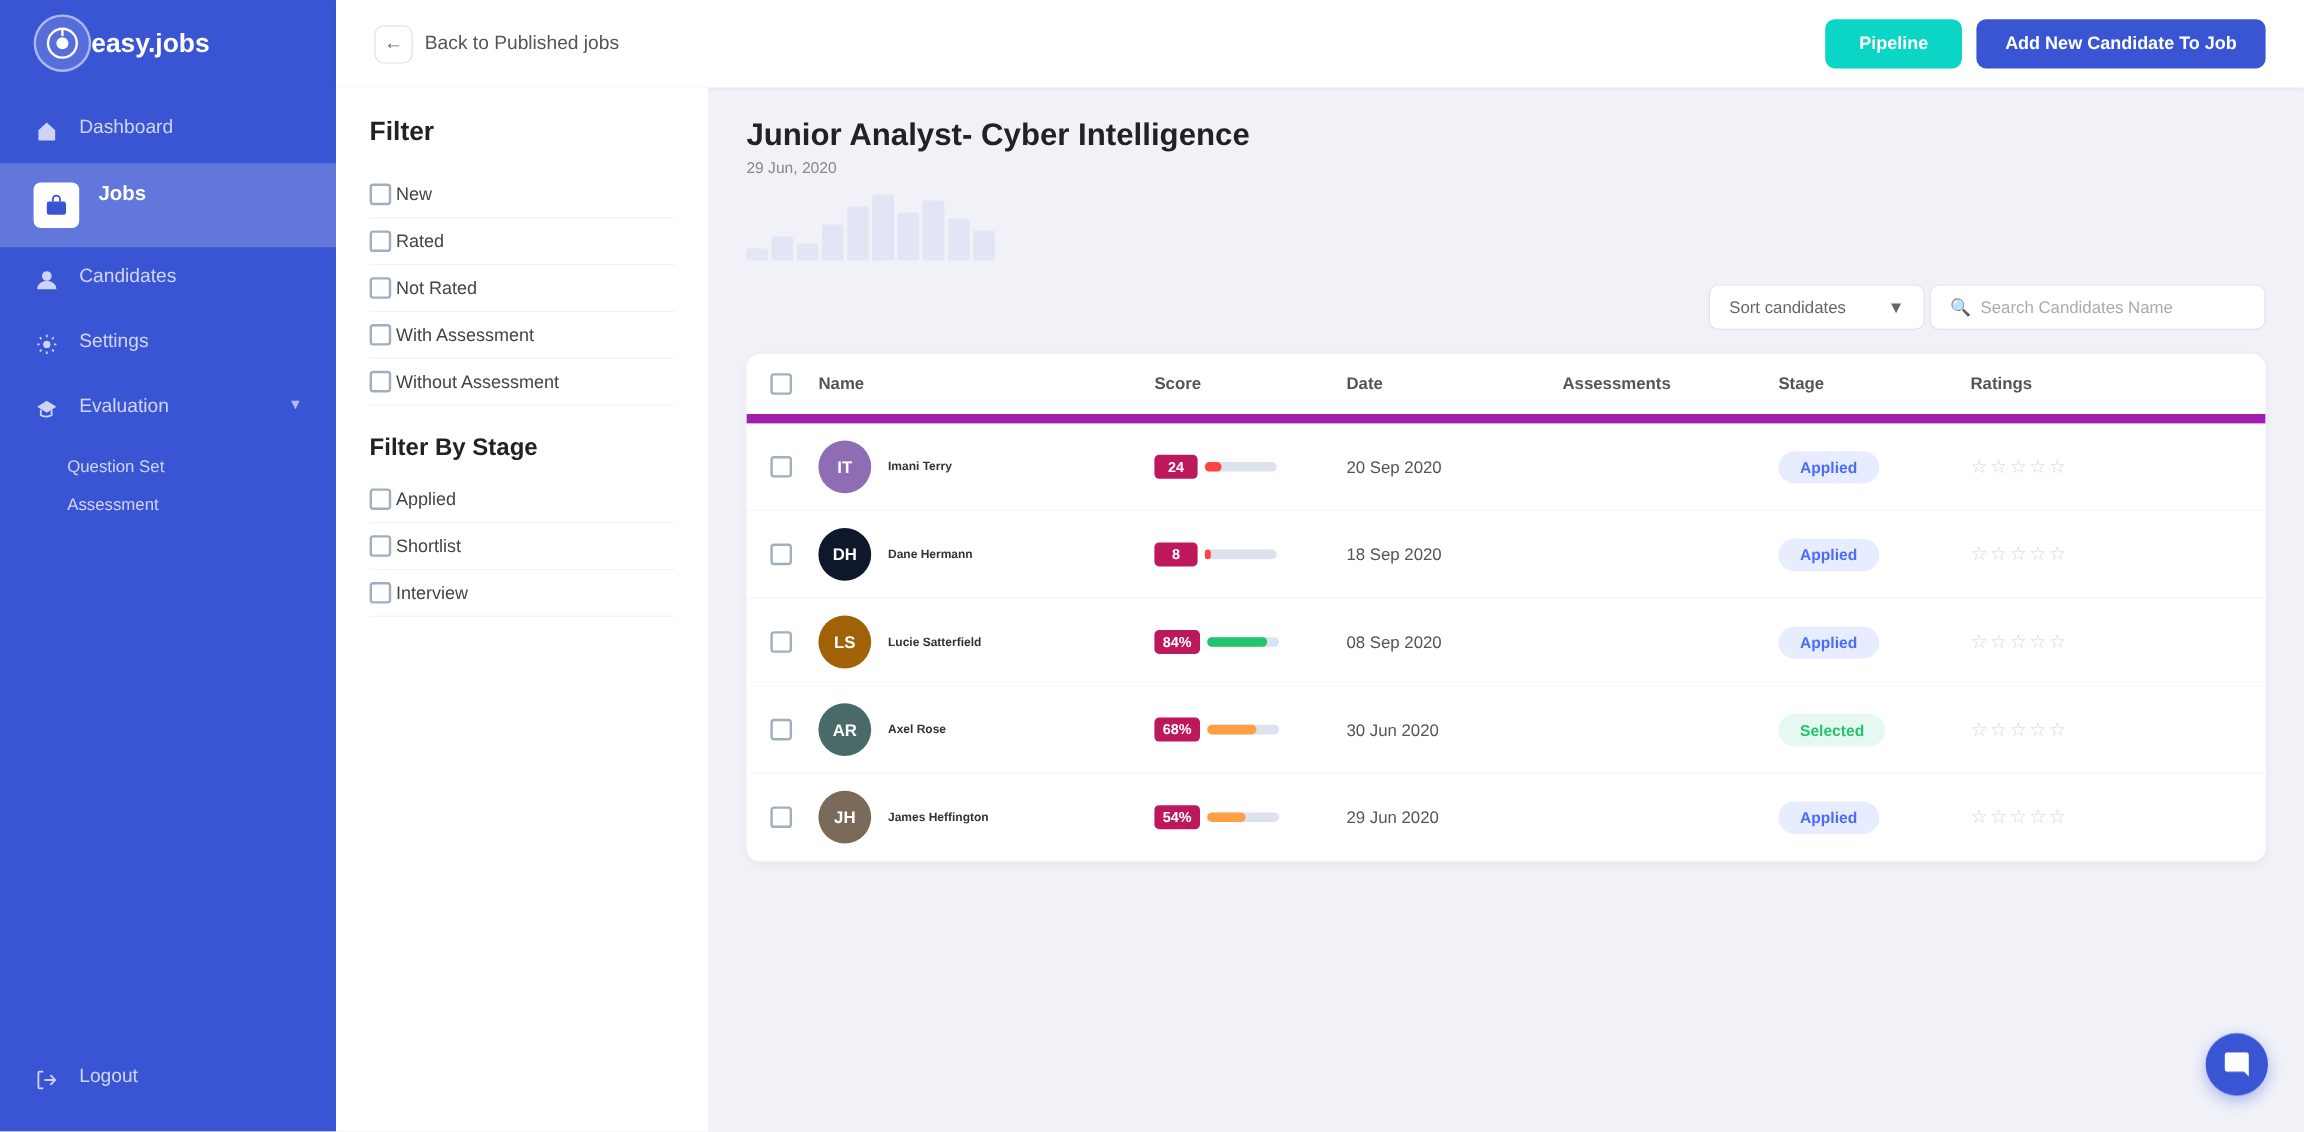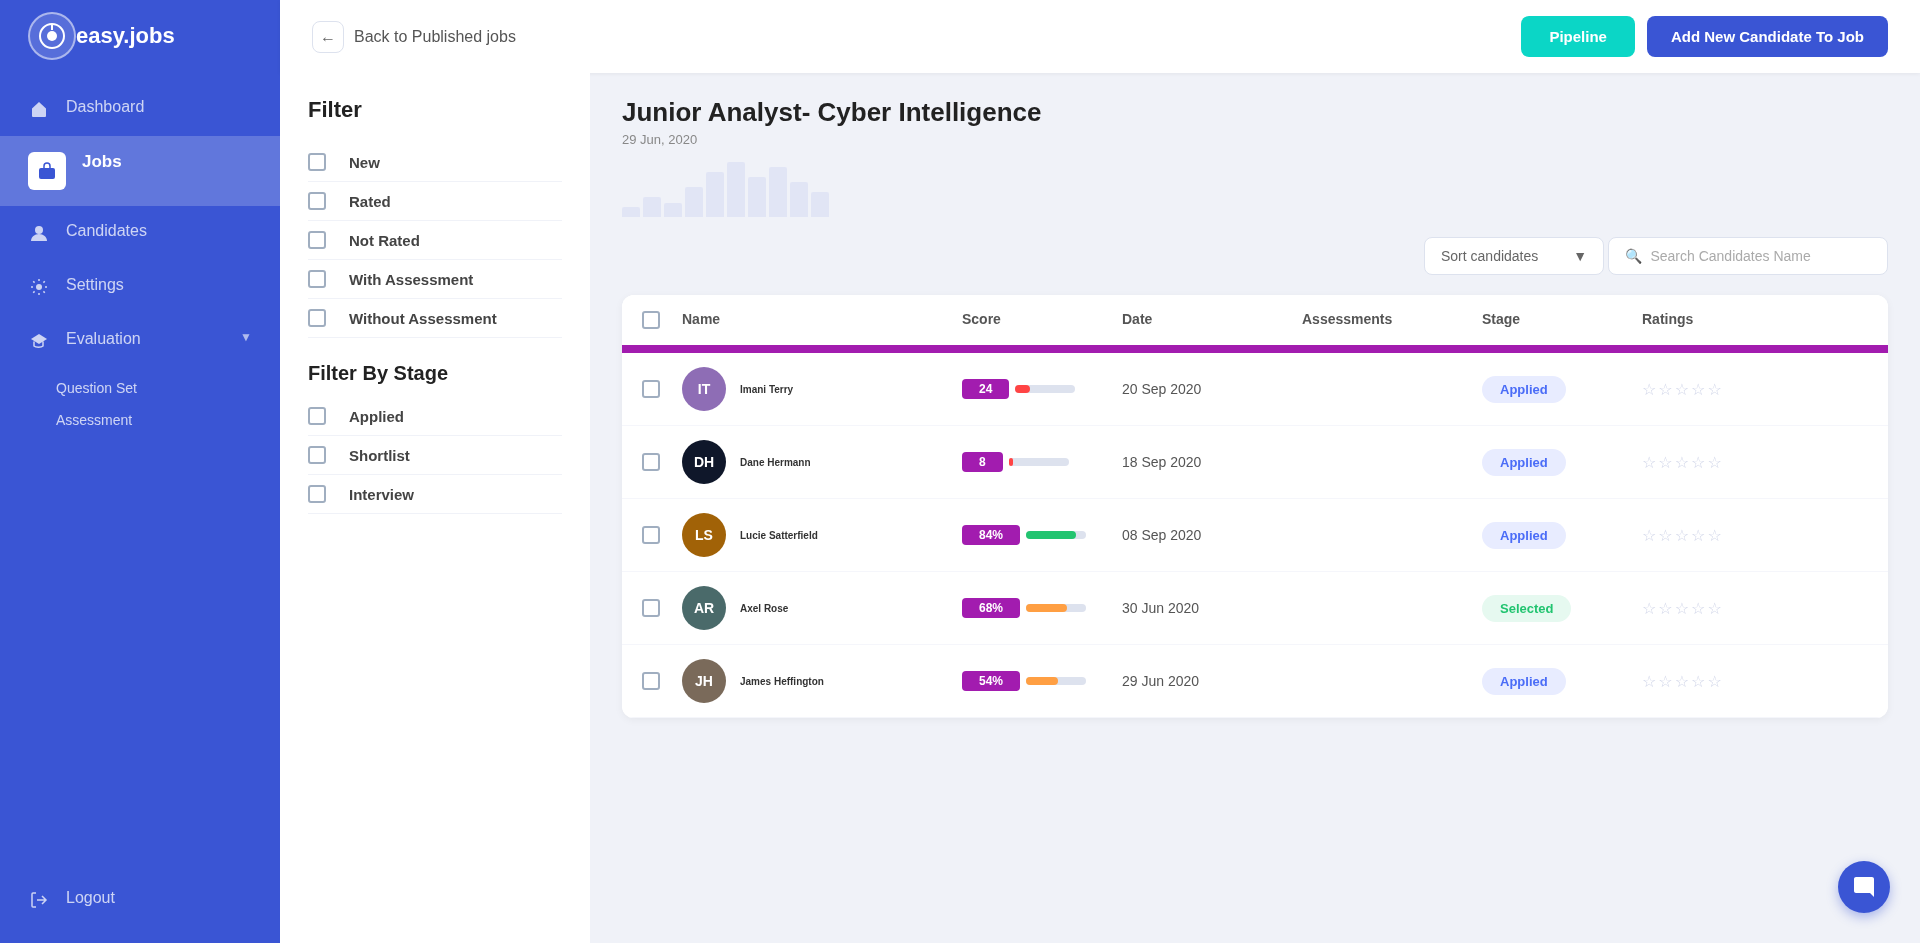--- a/index.html
+++ b/index.html
@@ -108,27 +108,26 @@
     
     .filter-panel {
       width: 310px;
       background: #fff;
       padding: 24px 28px;
       min-height: 800px;
       flex-shrink: 0;
     }
     .filter-title { font-size: 22px; font-weight: 700; color: #222; margin-bottom: 20px; }
     .filter-item {
-      display: flex; align-items: center; gap: 23px;
+      display: flex; align-items: center; gap: 4px;
       padding: 10px 0;
       font-size: 15px;
       color: #444;
       cursor: pointer;
       border-bottom: 1px solid #f0f2f8;
-      font-weight: bold;
     }
     .filter-checkbox {
       width: 18px; height: 18px;
       border: 2px solid #a0aec0;
       border-radius: 3px;
       flex-shrink: 0;
       display: flex; align-items: center; justify-content: center;
     }
     .filter-section-title { font-size: 20px; font-weight: 700; color: #222; margin: 24px 0 12px; }
 
@@ -202,25 +201,25 @@
       width: 44px; height: 44px;
       border-radius: 50%;
       display: flex; align-items: center; justify-content: center;
       font-size: 18px;
       font-weight: 700;
       color: #fff;
     }
     .candidate-name { font-size: 10px; font-weight: 600; color: #333; }
     .score-cell { display: flex; align-items: center; gap: 6px; }
     .score-badge {
-      background: #a21caf;
+      background: #be185d;
       color: #fff;
       font-size: 12px;
       font-weight: 700;
-      padding: 3px 17px;
+      padding: 3px 7px;
       border-radius: 4px;
       min-width: 36px;
       text-align: center;
     }
     .score-bar {
       width: 60px; height: 8px;
       background: #dde2ee;
       border-radius: 4px;
     }
     .date-cell { font-size: 14px; color: #555; }

